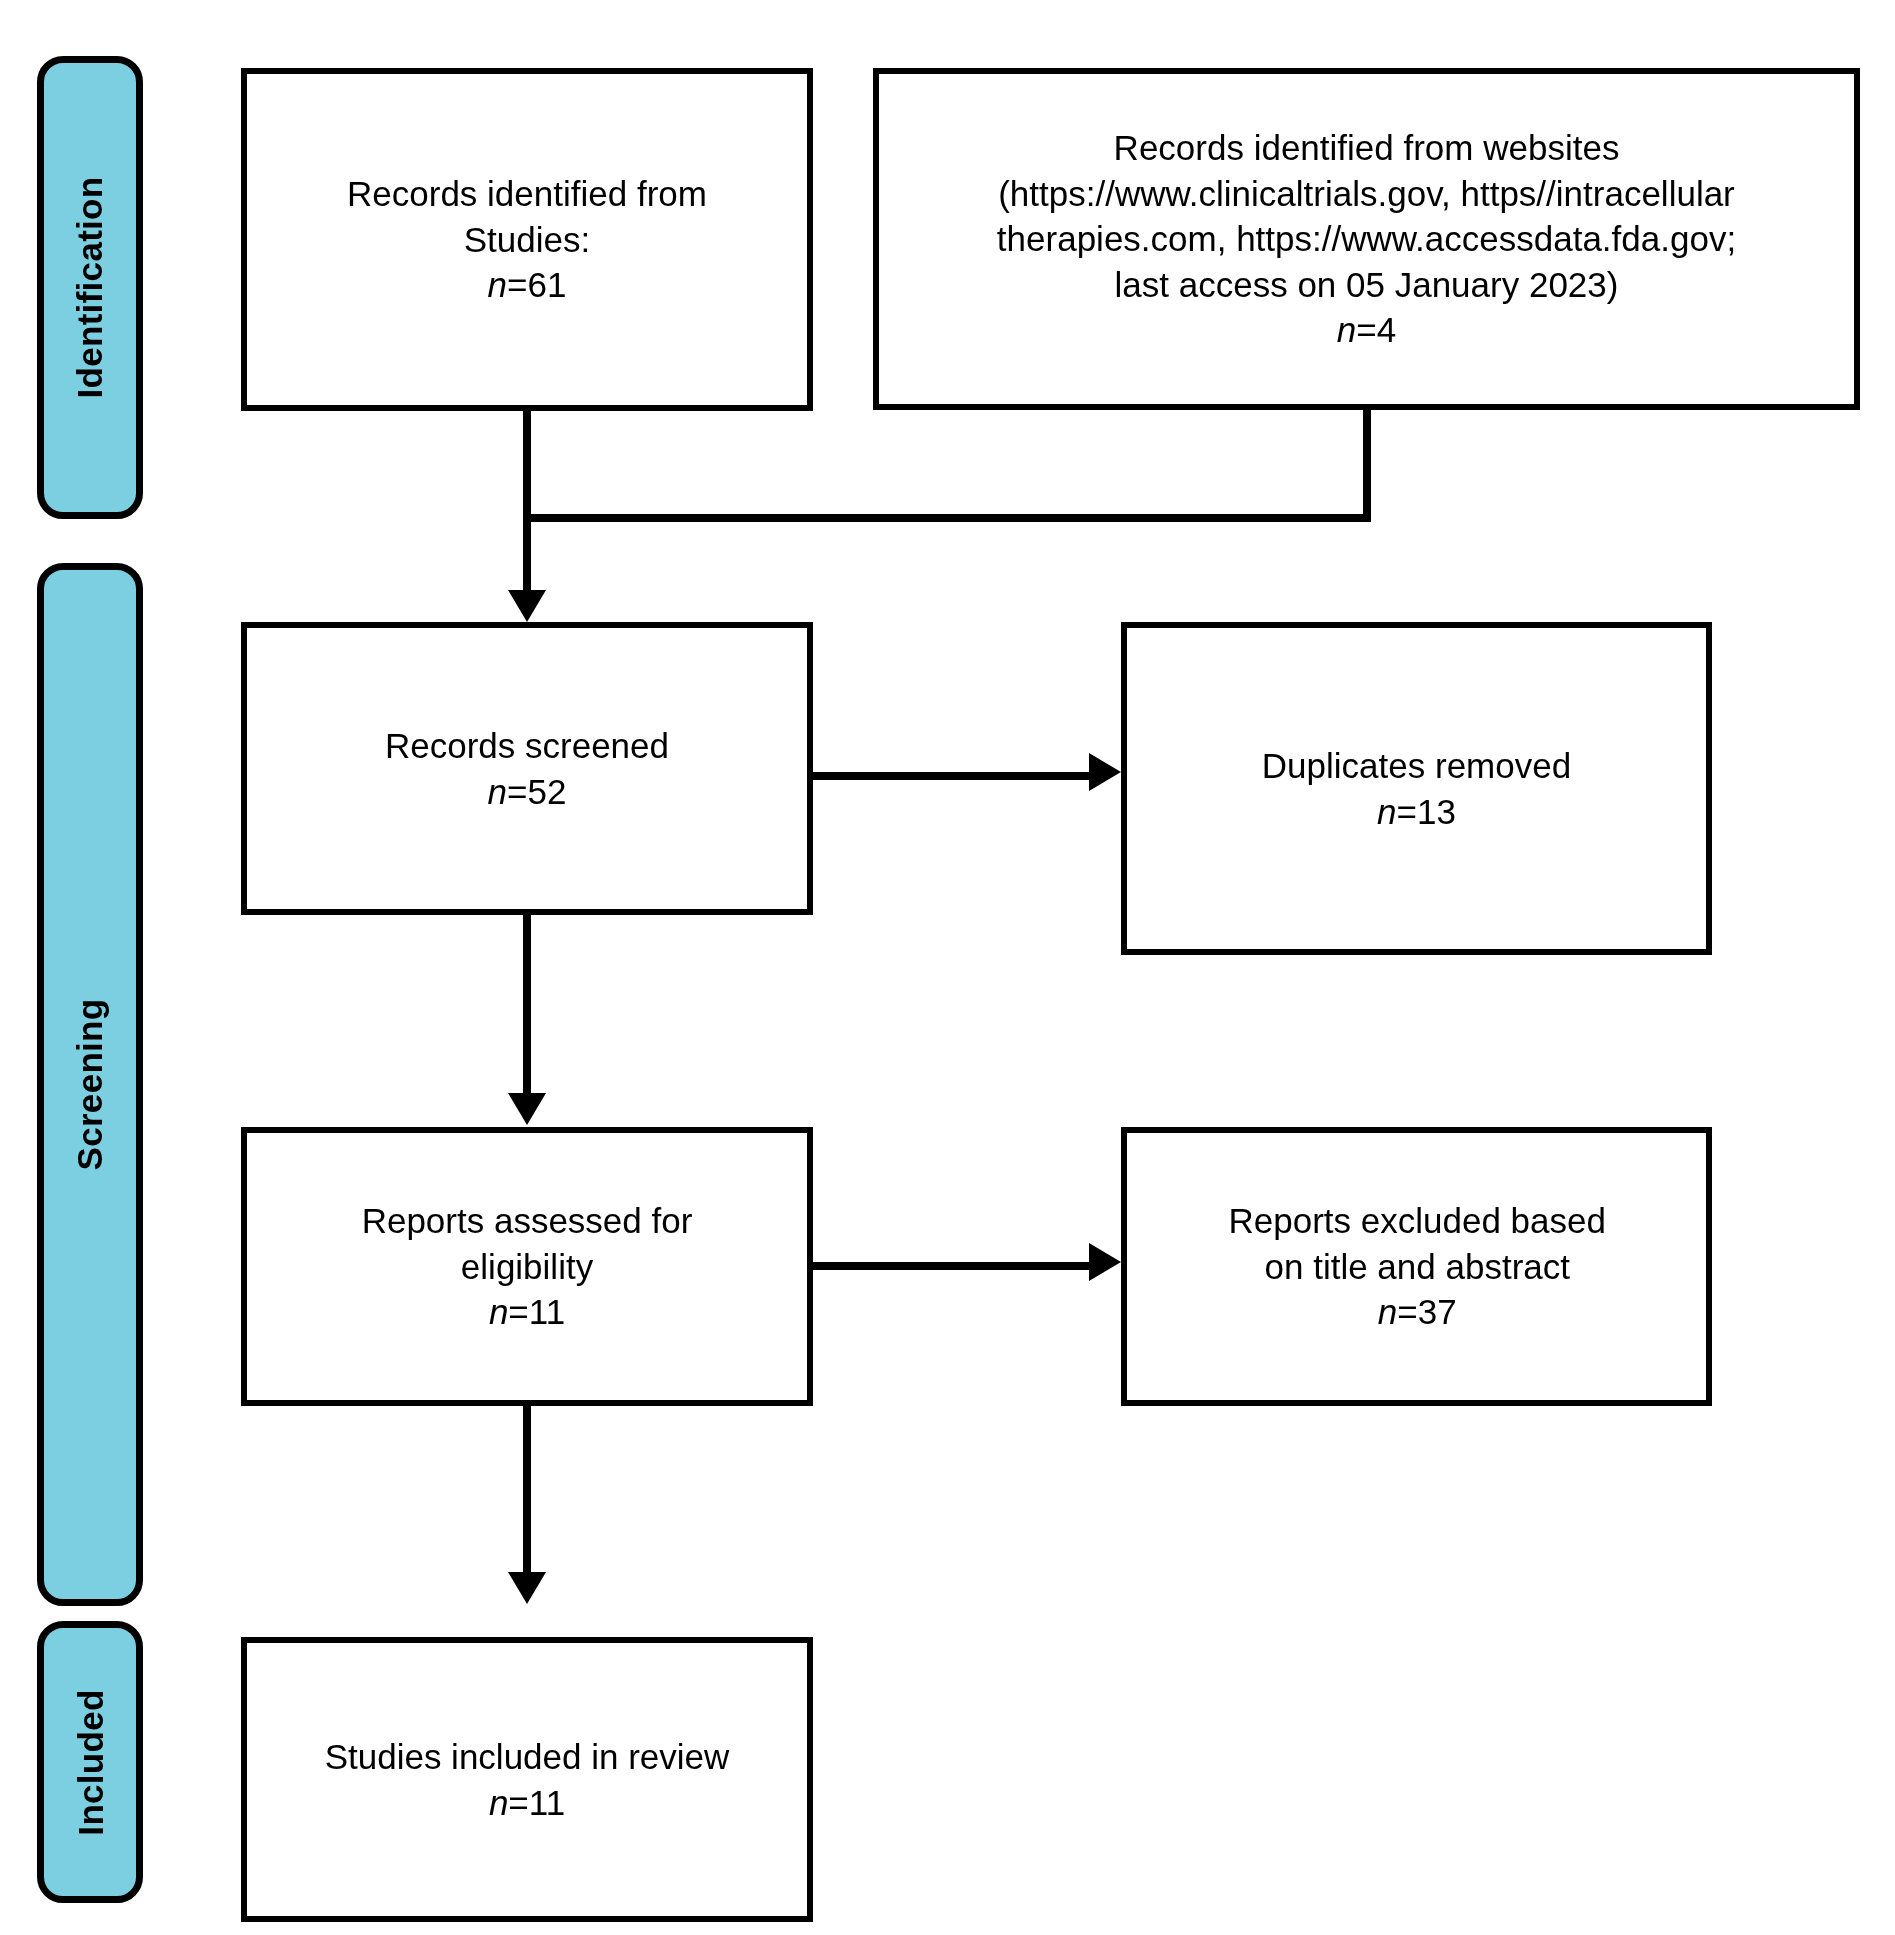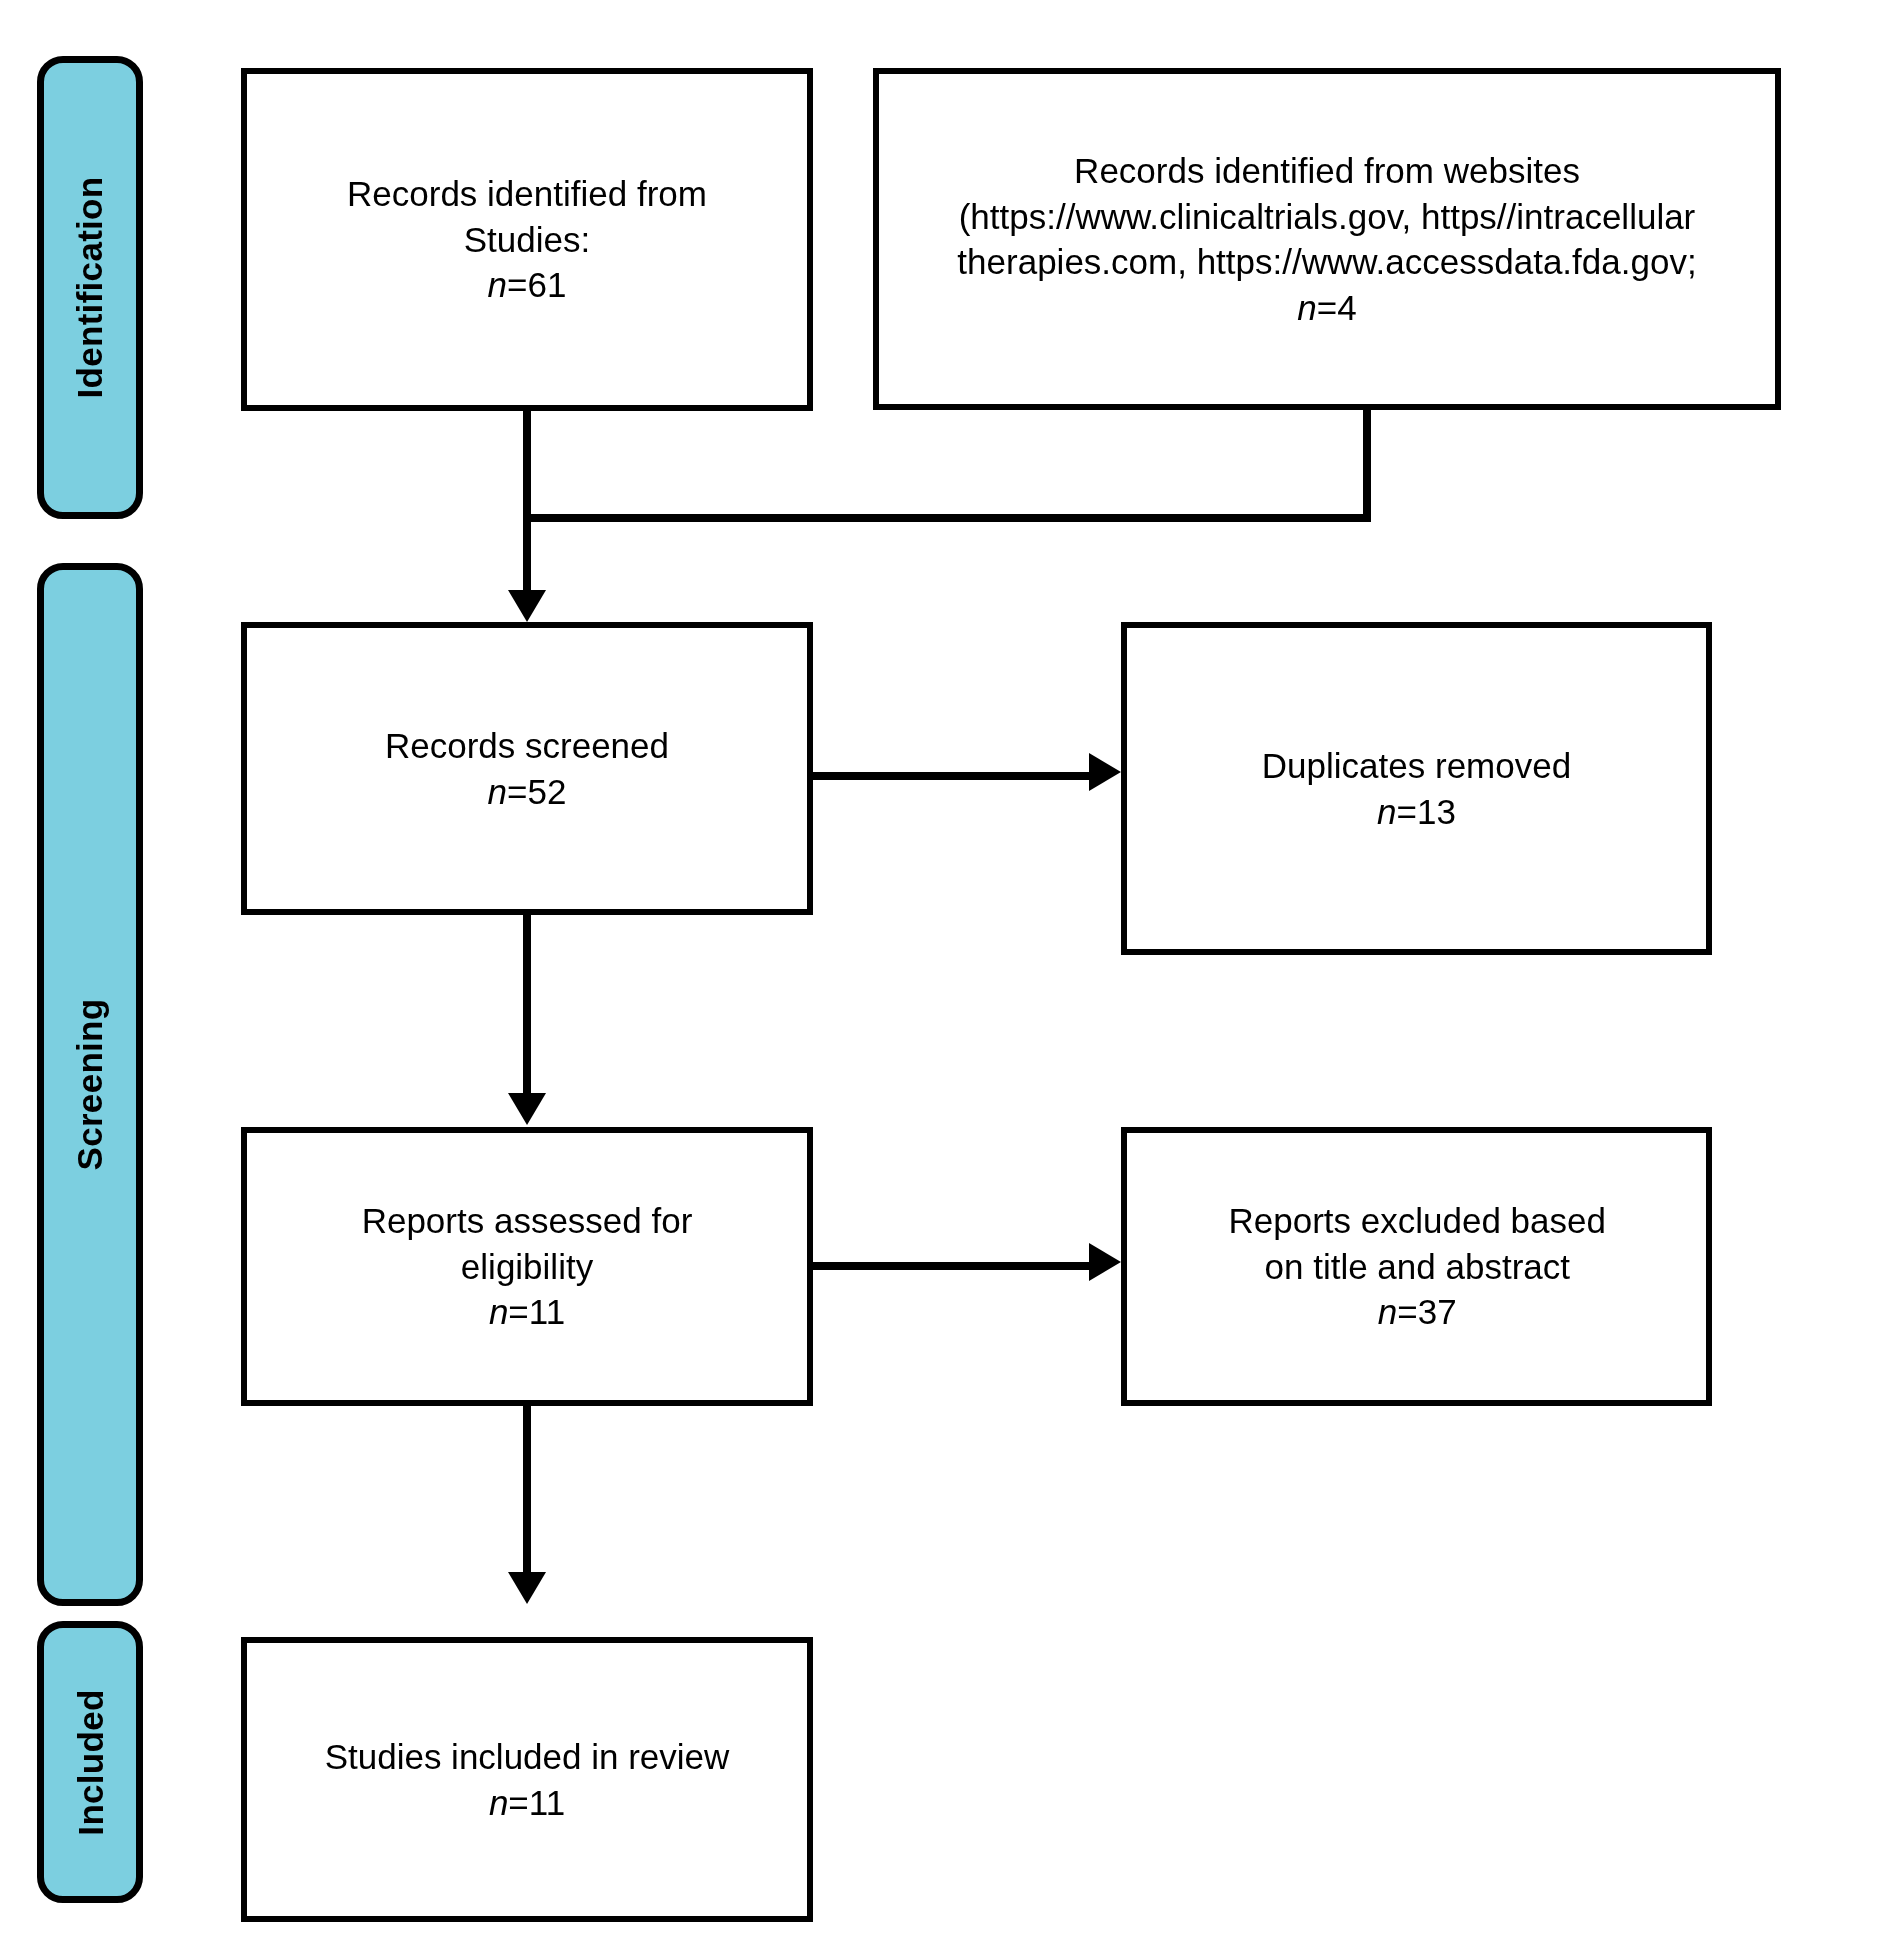--- a/index.html
+++ b/index.html
@@ -61,21 +61,21 @@
   }
   .flow-box .line {
     font-size: 35px;
     line-height: 1.30;
     white-space: nowrap;
   }
   .flow-box .count { font-size: 35px; line-height: 1.30; }
   .flow-box .count em { font-style: italic; }
 
   #box-pubmed          { left: 241px;  top: 68px;  width: 572px; height: 343px; }
-  #box-websites        { left: 873px; top: 68px;  width: 908px; height: 342px; text-align: center; }
+  #box-websites        { left: 873px; top: 68px;  width: 987px; height: 342px; text-align: center; }
   #box-screened        { left: 241px;  top: 622px; width: 572px; height: 293px; }
   #box-duplicates      { left: 1121px; top: 622px; width: 591px; height: 333px; }
   #box-eligibility     { left: 241px;  top: 1127px; width: 572px; height: 279px; }
   #box-excluded        { left: 1121px; top: 1127px; width: 591px; height: 279px; padding-left: 16px; }
   #box-included-review { left: 241px;  top: 1637px; width: 572px; height: 285px; justify-content: center; }
 
   
   .conn-v {           
     position: absolute;
     width: 7.8px;
@@ -162,20 +162,21 @@
   <div class="flow-box" id="box-pubmed">
     <div class="line">Records identified from</div>
     <div class="line">Studies:</div>
     <div class="count"><em>n</em><span>=61</span></div>
   </div>
 
   <div class="flow-box" id="box-websites">
     <div class="line">Records identified from websites</div>
     <div class="line">(https://www.clinicaltrials.gov, https//intracellular</div>
     <div class="line">therapies.com, https://www.accessdata.fda.gov;</div>
+    <div class="line">last access on 05 January 2023)</div>
     <div class="count"><em>n</em><span>=4</span></div>
   </div>
 
   <div class="flow-box" id="box-screened">
     <div class="line">Records screened</div>
     <div class="count"><em>n</em><span>=52</span></div>
   </div>
 
   <div class="flow-box" id="box-duplicates">
     <div class="line">Duplicates removed</div>

